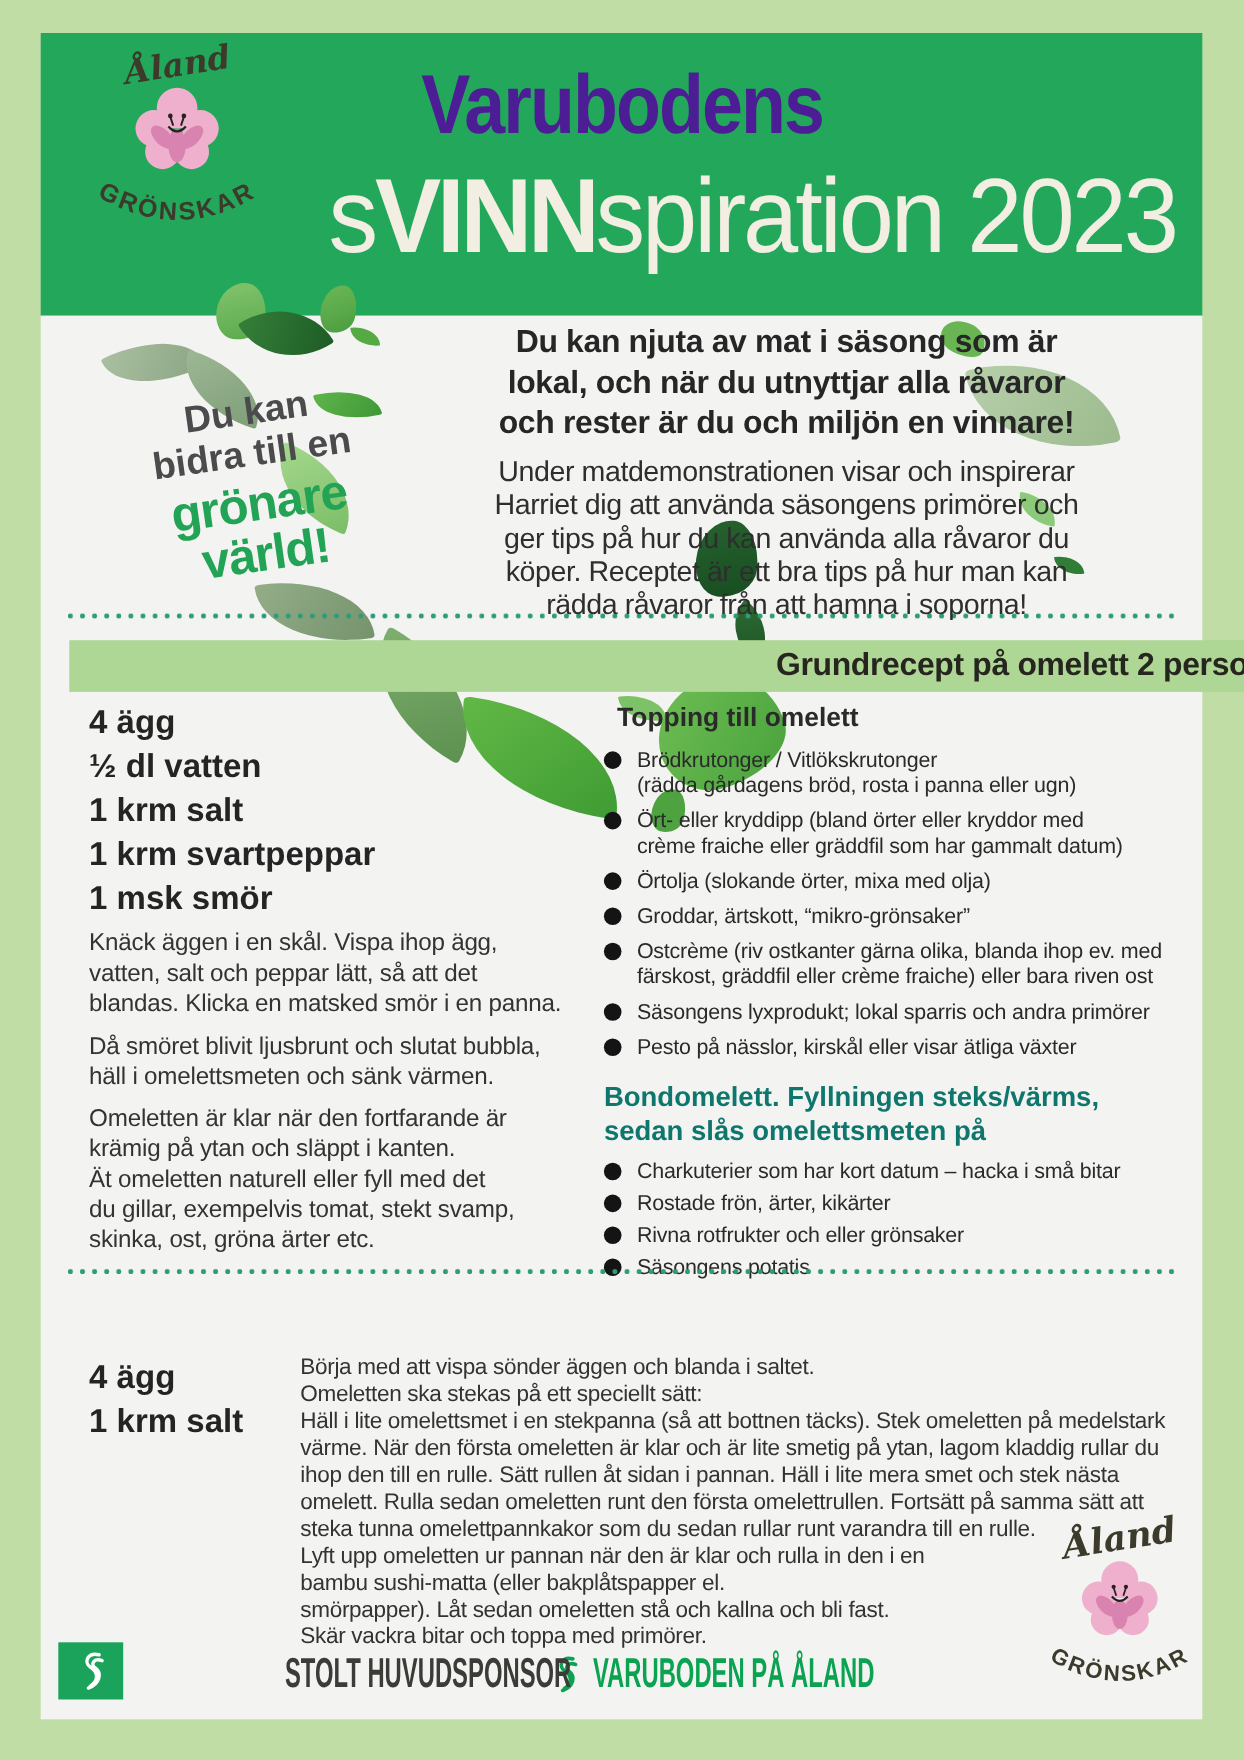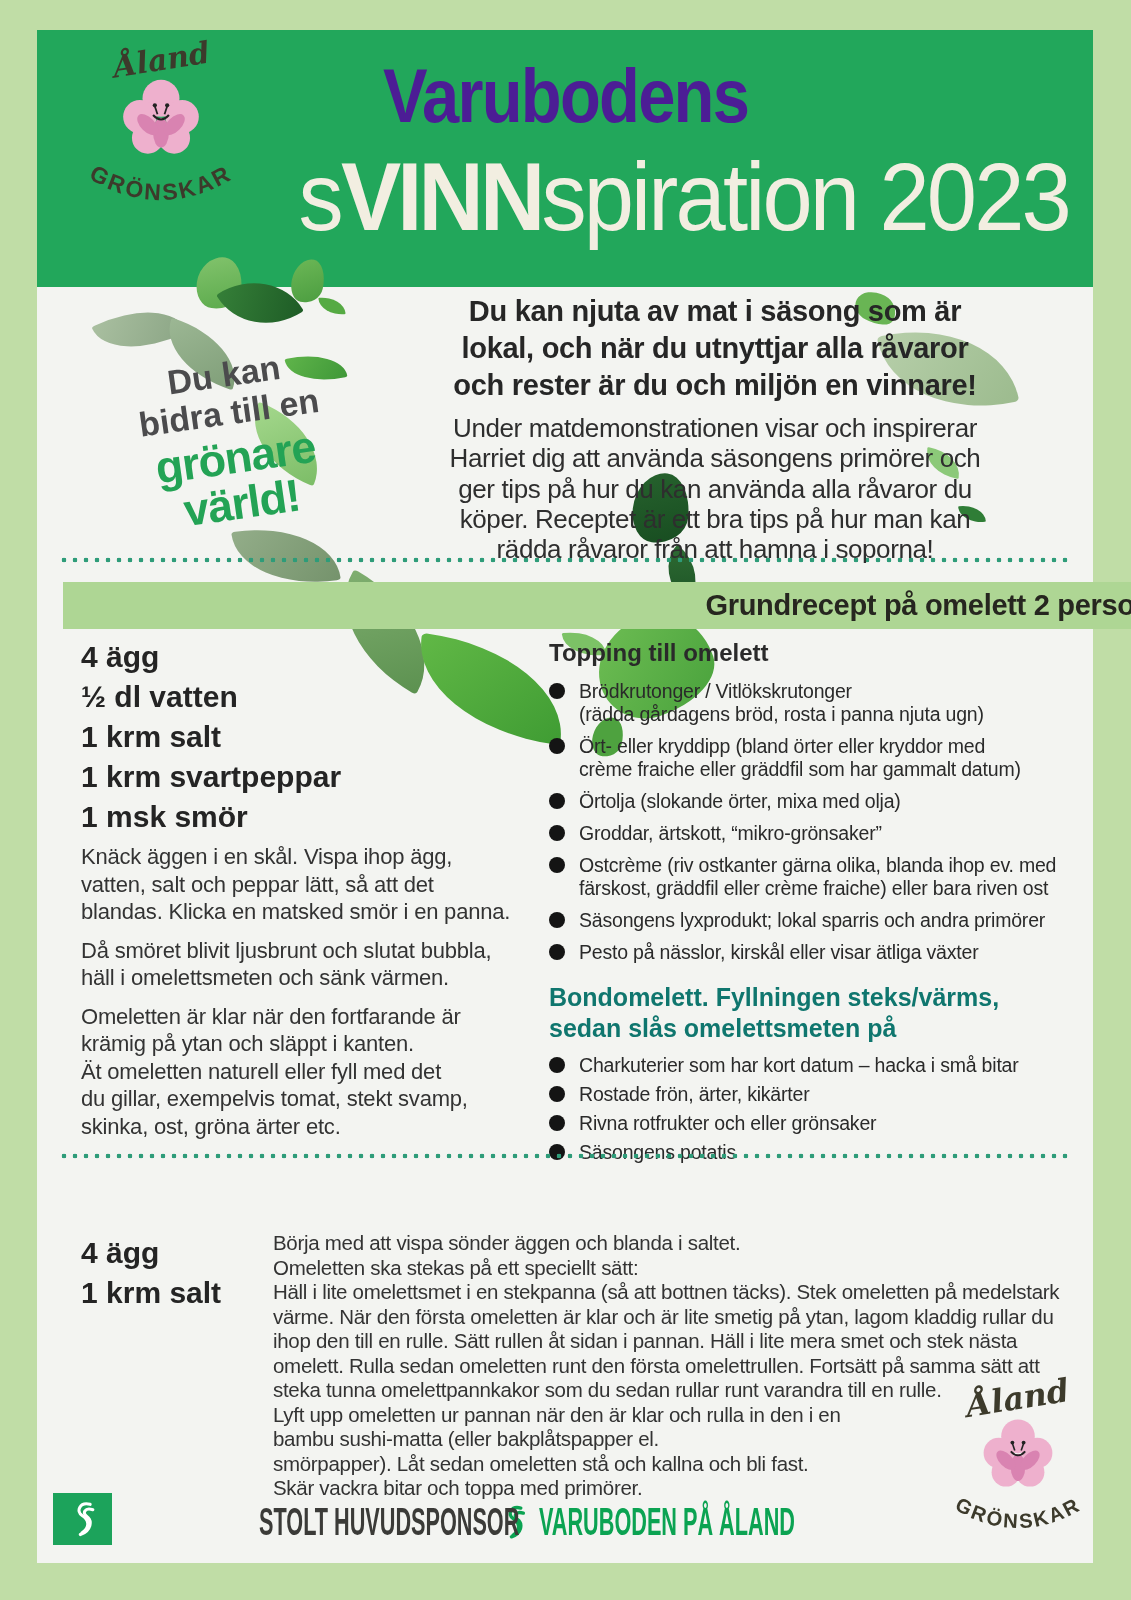--- a/index.html
+++ b/index.html
@@ -43,21 +43,21 @@
   .banner{position:absolute;left:26px;width:1116px;height:47px;background:#aed694;
     display:flex;align-items:center;justify-content:flex-end;
     font-size:29px;font-weight:800;color:#26261f;letter-spacing:-.3px;}
   .b1{top:295px}.b2{top:888px}
   .ing{position:absolute;left:44px;font-size:30px;font-weight:800;color:#242424;}
   .ing div{line-height:40px;}
   .ing1{top:350px}.ing2{top:946px}
   .steps{position:absolute;left:44px;top:556px;width:440px;font-size:22px;line-height:27.5px;color:#333;}
   .steps p{margin:0 0 11px;white-space:pre-line;letter-spacing:-.2px;}
   .toppings{position:absolute;left:512px;top:352px;width:534px;color:#2a2a2a;}
-  .top-title{font-size:24px;font-weight:800;margin:0 0 13px;}
+  .top-title{font-size:24px;font-weight:800;margin:0 12px 13px;}
   .toppings ul{list-style:none;margin:0;padding:0;}
   .toppings li{position:relative;padding-left:30px;margin-bottom:9px;font-size:19.5px;line-height:23px;white-space:pre-line;letter-spacing:-.2px;}
   .bond li{margin-bottom:6px;}
   .bullet{position:absolute;left:0;top:3px;width:16px;height:16px;border-radius:50%;background:#141414;}
   .bond-title{font-size:25px;font-weight:800;line-height:1.22;margin:18px 0 11px;white-space:pre-line;color:#0f766e;}
   .jsteps{position:absolute;left:236px;top:944px;width:836px;font-size:20.5px;line-height:24.5px;color:#333;white-space:pre-line;letter-spacing:-.3px;}
   
   .s-badge{position:absolute;left:16px;top:1206px;width:59px;height:52px;background:#1ca35b;
     display:flex;align-items:center;justify-content:center;}
   .sponsor{position:absolute;left:222px;top:1212px;height:46px;display:flex;align-items:center;}
@@ -173,21 +173,21 @@
 krämig på ytan och släppt i kanten.
 Ät omeletten naturell eller fyll med det
 du gillar, exempelvis tomat, stekt svamp,
 skinka, ost, gröna ärter etc.</p>
   </div>
 
   <div class="toppings">
     <h2 class="top-title">Topping till omelett</h2>
     <ul>
       <li><span class="bullet"></span><span>Brödkrutonger / Vitlökskrutonger
-(rädda gårdagens bröd, rosta i panna njuta ugn)</span></li>
+(rädda gårdagens bröd, rosta i panna eller ugn)</span></li>
       <li><span class="bullet"></span><span>Ört- eller kryddipp (bland örter eller kryddor med
 crème fraiche eller gräddfil som har gammalt datum)</span></li>
       <li><span class="bullet"></span><span>Örtolja (slokande örter, mixa med olja)</span></li>
       <li><span class="bullet"></span><span>Groddar, ärtskott, “mikro-grönsaker”</span></li>
       <li><span class="bullet"></span><span>Ostcrème (riv ostkanter gärna olika, blanda ihop ev. med
 färskost, gräddfil eller crème fraiche) eller bara riven ost</span></li>
       <li><span class="bullet"></span><span>Säsongens lyxprodukt; lokal sparris och andra primörer</span></li>
       <li><span class="bullet"></span><span>Pesto på nässlor, kirskål eller visar ätliga växter</span></li>
     </ul>
     <h2 class="bond-title">Bondomelett. Fyllningen steks/värms,

